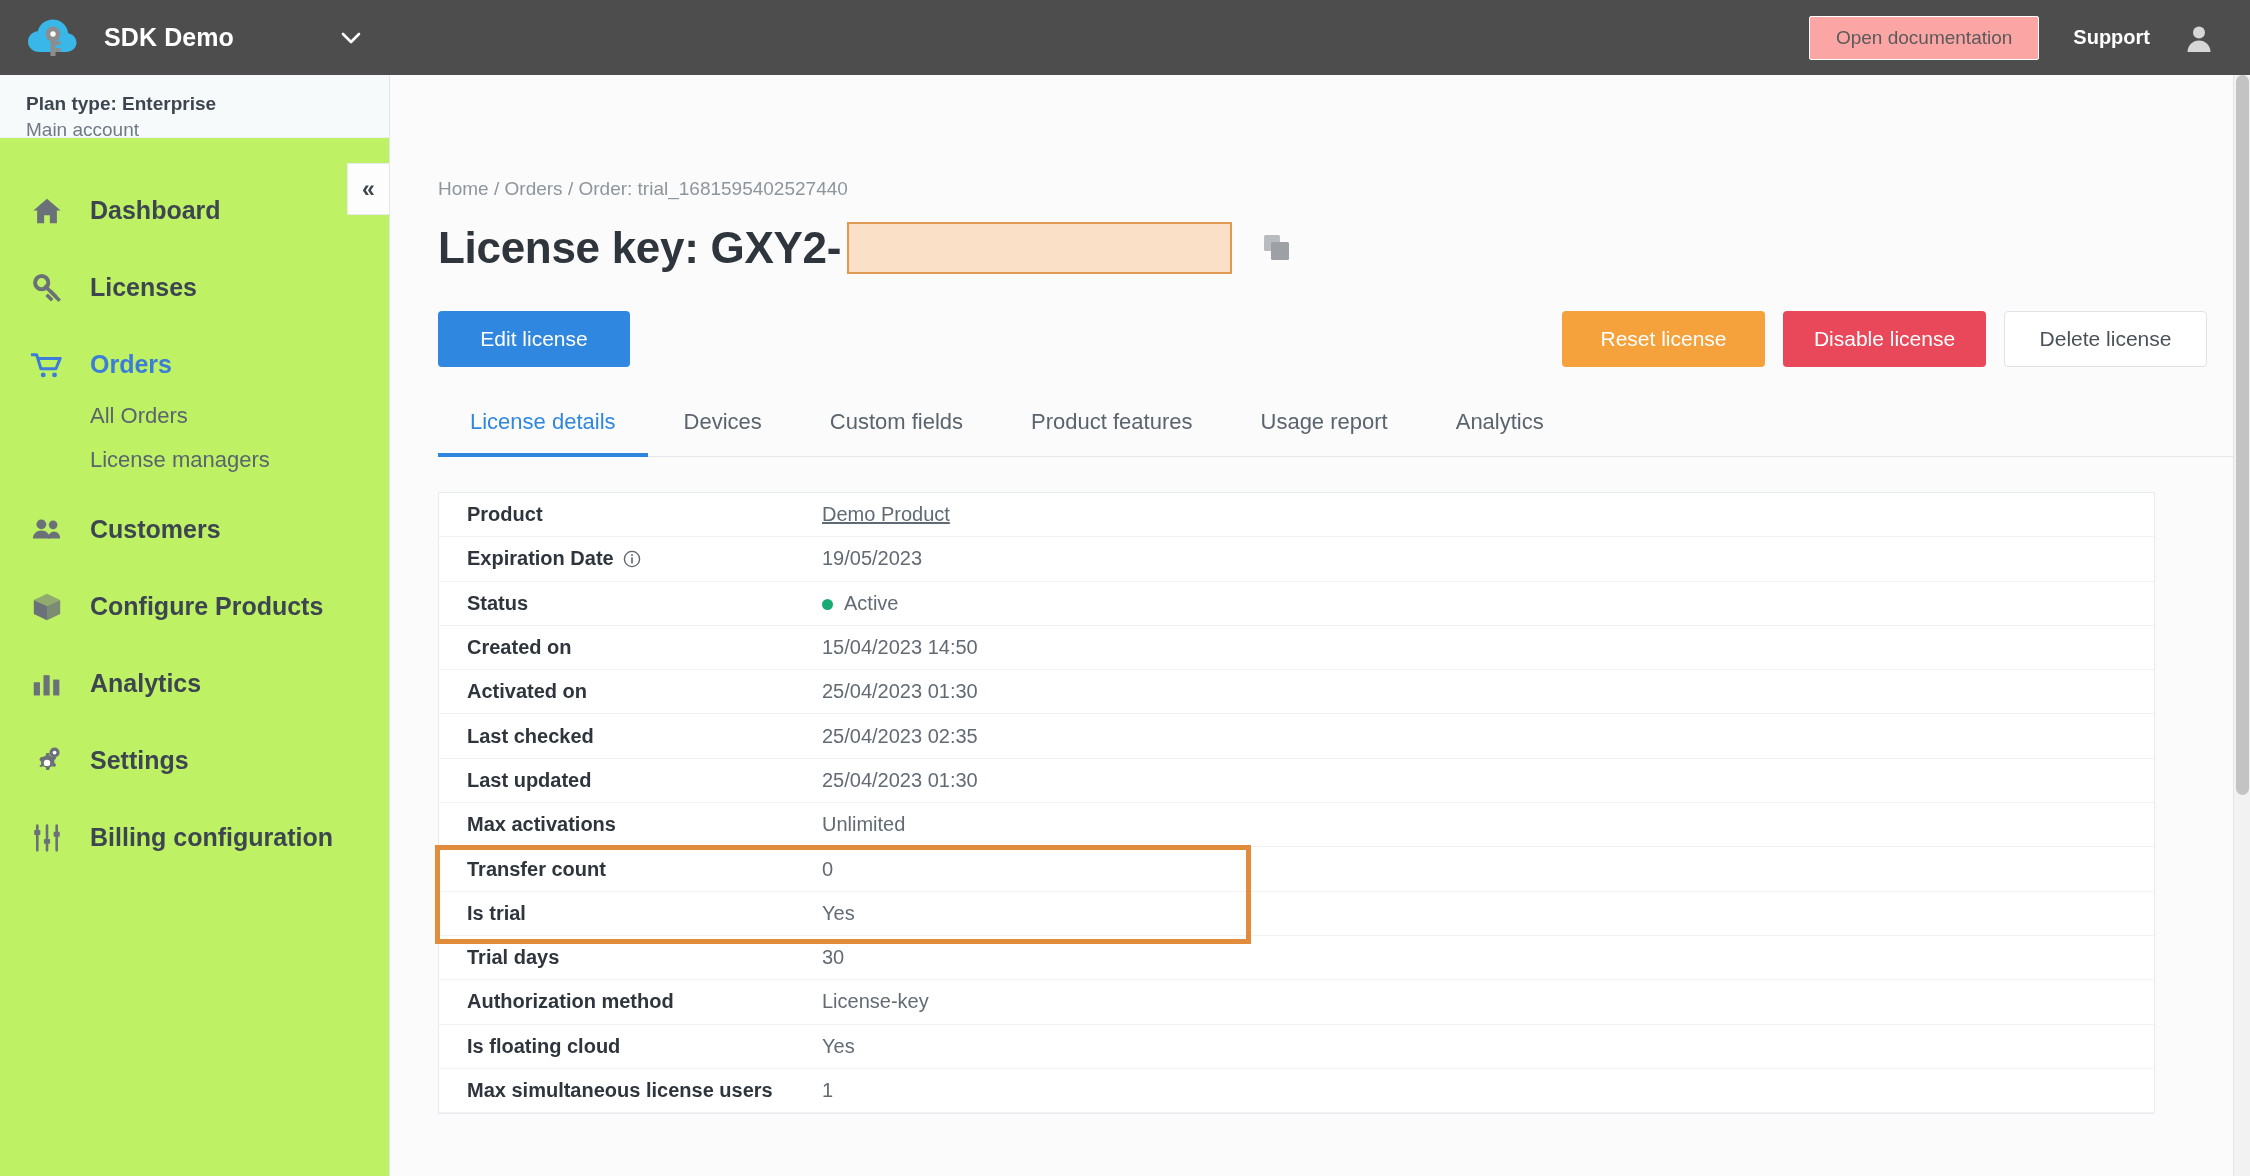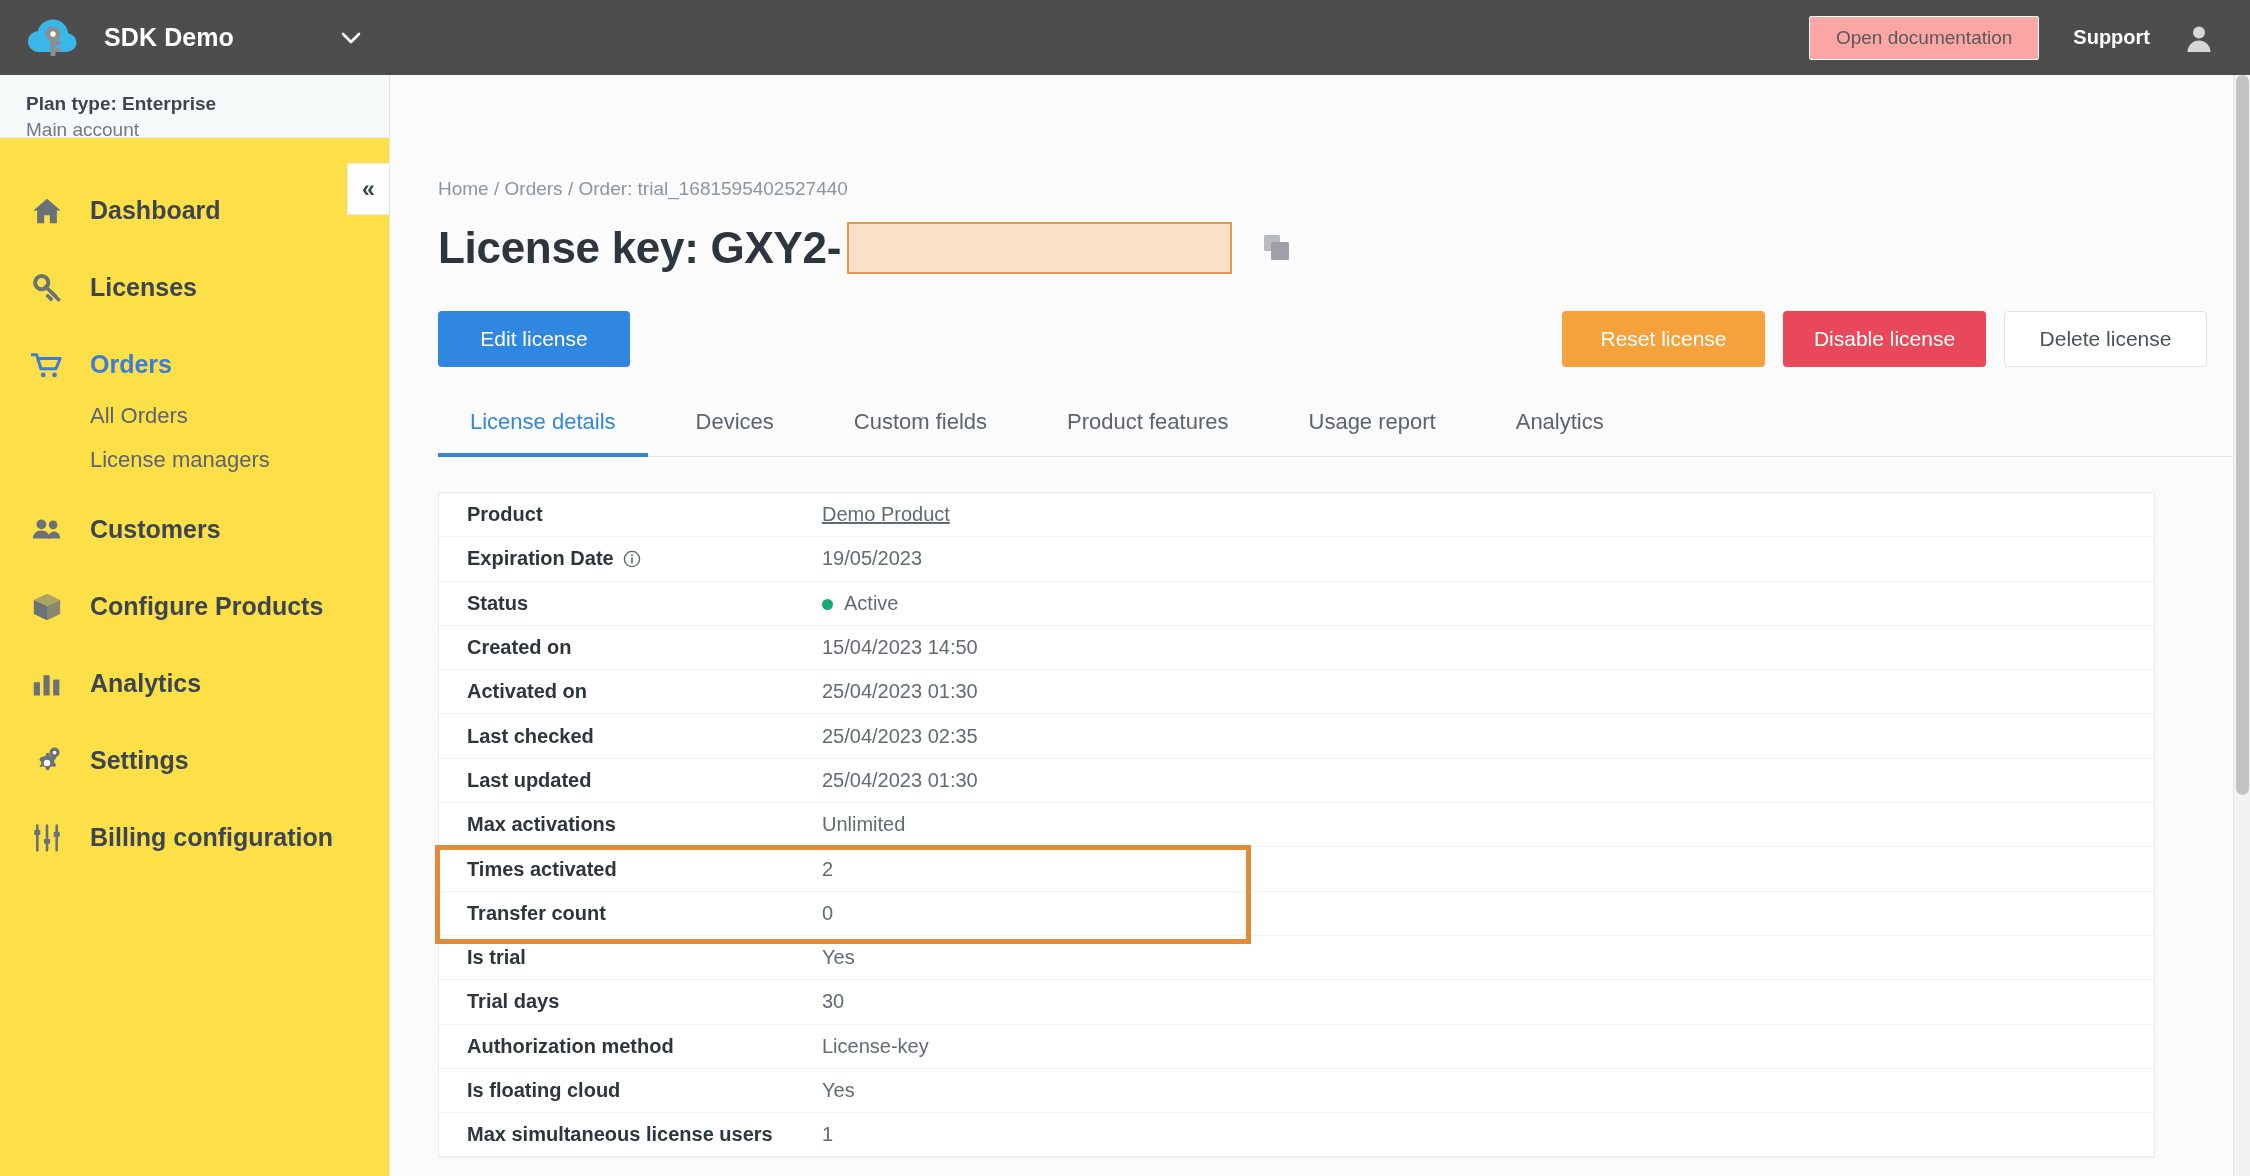--- a/index.html
+++ b/index.html
@@ -49,21 +49,21 @@
     text-decoration: none; white-space: nowrap; cursor: pointer;
   }
   .avatar-ico { width: 30px; height: 30px; }
 
   
   .wrap { flex: 1; display: flex; min-height: 0; }
 
   
   .sidebar {
     width: 390px; min-width: 390px;
-    background: #fde047;
+    background: #bef264;
     border-right: 1px solid #e3e6e9;
     position: relative;
   }
   .plan-box {
     background: #f7fafb;
     border-bottom: 1px solid #eceff1;
     padding: 16px 0 16px 26px;
     height: 63px;
   }
   .plan-type {
@@ -151,21 +151,21 @@
     background: #2f87e0; color: #ffffff; width: 192px;
     font-weight: normal;
   }
   .right-actions { margin-left: auto; display: flex; gap: 18px; }
   .btn-reset   { background: #f5a23c; color: #ffffff; width: 203px; }
   .btn-disable { background: #e8485a; color: #ffffff; width: 203px; }
   .btn-delete  { background: #ffffff; color: #4a5259; width: 203px; border: 1px solid #dfe3e7; }
 
   
   .tabs {
-    display: flex; align-items: flex-end; gap: 16px;
+    display: flex; align-items: flex-end; gap: 4px;
     margin-top: 28px;
     border-bottom: 1px solid #e4e7ea;
     padding-right: 95px;
   }
   .tab {
     font-size: 22px; color: #5a646e;
     padding: 14px 32px 18px 32px;
     white-space: nowrap; cursor: pointer;
     border-bottom: 4px solid transparent;
     margin-bottom: -1px;
@@ -446,24 +446,20 @@
       <div class="drow">
         <span class="dlabel">Last updated</span>
         <span class="dvalue">25/04/2023 01:30</span>
       </div>
 
       <div class="drow">
         <span class="dlabel">Max activations</span>
         <span class="dvalue">Unlimited</span>
       </div>
 
-      <div class="drow">
-        <span class="dlabel">Times activated</span>
-        <span class="dvalue">2</span>
-      </div>
 
       <div class="drow">
         <span class="dlabel">Transfer count</span>
         <span class="dvalue">0</span>
       </div>
 
       <div class="drow">
         <span class="dlabel">Is trial</span>
         <span class="dvalue">Yes</span>
       </div>

